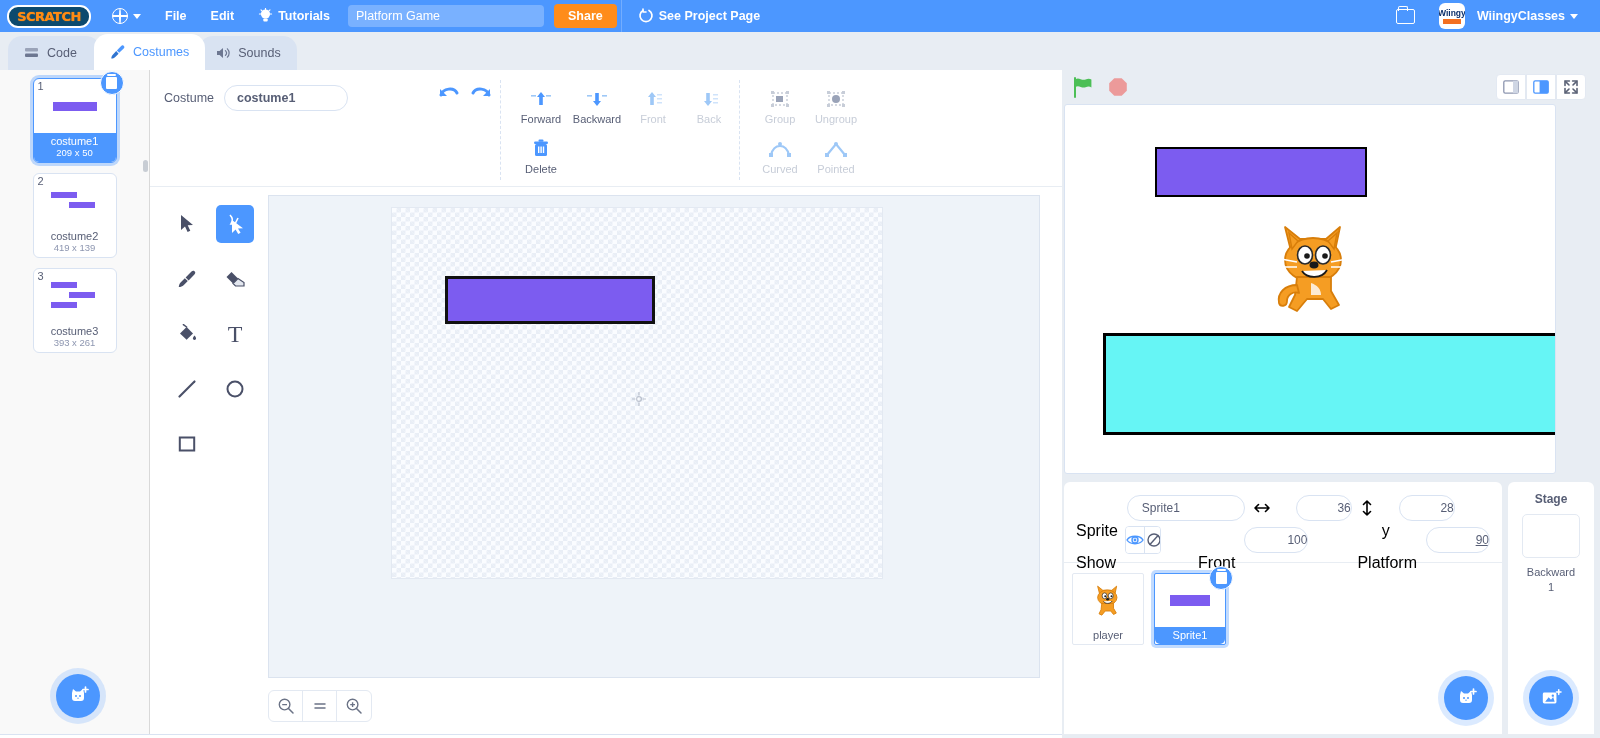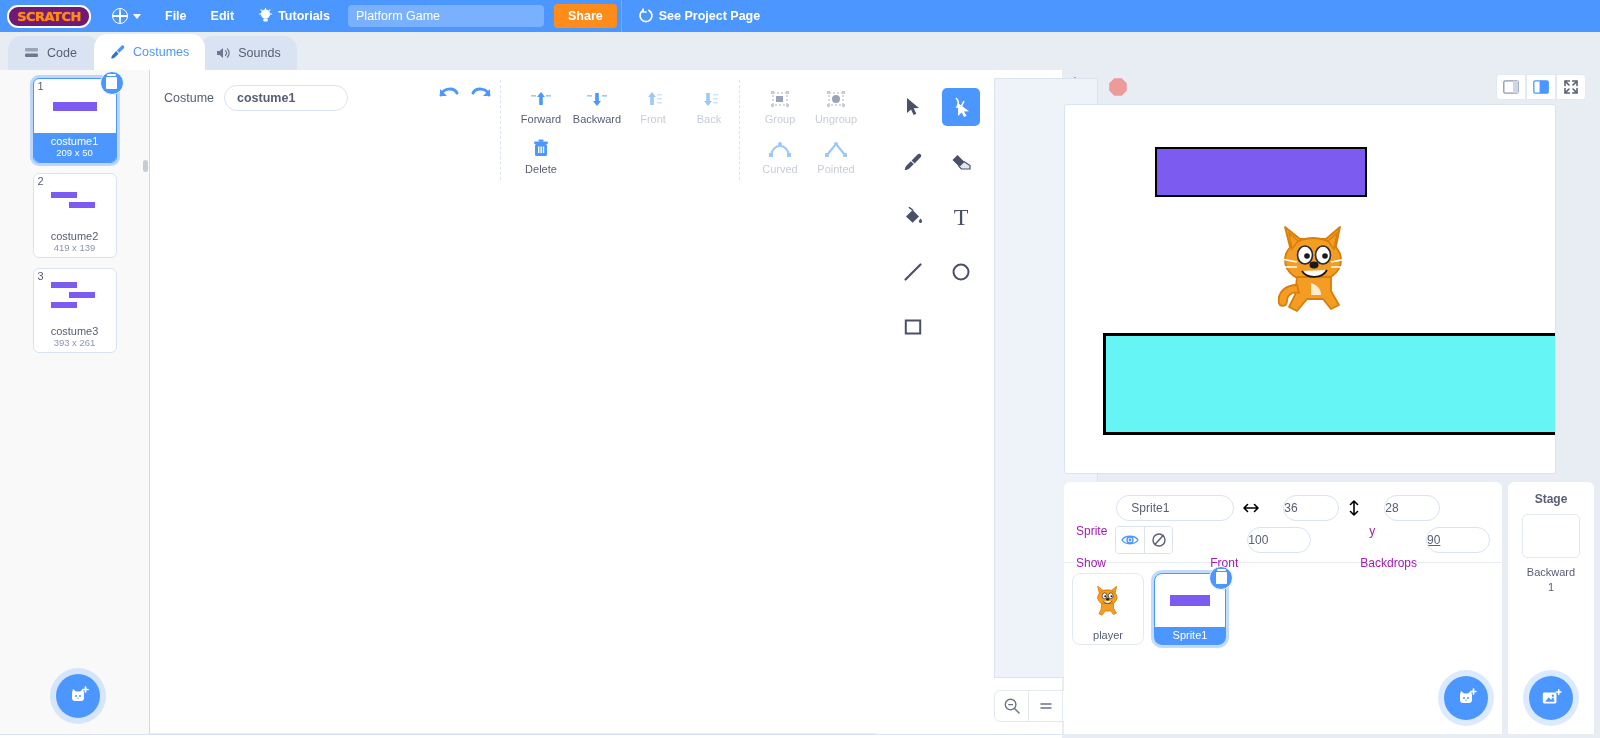--- a/index.html
+++ b/index.html
@@ -13,21 +13,21 @@
     height: 32px; background: #4c97ff; display: flex; align-items: center;
     padding: 0 10px; color: #fff; font-size: 12.5px; font-weight: bold;
     position: relative;
   }
   .mb-logo {
     width: 78px; height: 22px; margin-right: 12px;
     display:flex; align-items:center; justify-content:center;
   }
   .scratch-word {
     font-family: "DejaVu Sans", sans-serif; font-size: 13px; font-weight: bold;
-    color: #ff8b13; background: #701a75; border-radius: 11px;
+    color: #ff8b13; background: #0c4a6e; border-radius: 11px;
     padding: 2px 8px; letter-spacing: -0.5px;
     border: 2px solid #fff;
     text-shadow: 0 0 1px #ff8b13;
   }
   .mb-item {
     display: flex; align-items: center; gap: 5px;
     padding: 0 12px; height: 32px; cursor: pointer; white-space: nowrap;
   }
   .globe {
     width: 16px; height: 16px; border: 1.6px solid #fff; border-radius: 50%;
@@ -115,21 +115,21 @@
   }
   .trash-ic::before{content:'';position:absolute;top:-3px;left:1px;width:9px;height:2px;background:#fff;border-radius:1px;}
   .add-btn {
     position: absolute; left: 56px; bottom: 16px; width: 44px; height: 44px;
     border-radius: 50%; background: #4c97ff; color: #fff; cursor: pointer;
     display: flex; align-items: center; justify-content: center;
     box-shadow: 0 0 0 6px rgba(76,151,255,.2);
   }
   .list-scrollbar{position:absolute;right:1px;top:90px;width:5px;height:12px;background:#c8cdd4;border-radius:3px;}
   
-  #paint-main { flex: 1; display: flex; min-width: 0; }
+  #paint-main { flex: 1; display: flex; flex-direction: column; min-width: 0; }
   #paint-toolbar {
     padding: 10px 14px 6px 14px; border-bottom: 1px solid #e8edf3;
     display: flex; align-items: flex-start; gap: 0;
   }
   .tb-left { width: 270px; }
   .tb-row { display: flex; align-items: center; height: 36px; gap: 10px; }
   .tb-label { font-size: 12.5px; color: #575e75; }
   .tb-text-input {
     width: 124px; height: 26px; border: 1px solid #d9e3f2; border-radius: 13px;
     padding: 0 12px; font-size: 12.5px; color: #575e75; outline: none;
@@ -232,35 +232,35 @@
   }
   .cat-sprite { position: absolute; left: 202px; top: 110px; width: 96px; height: 110px; }
   
   #sprite-pane { display: flex; flex: 1; gap: 6px; padding: 8px 6px 0 2px; min-height:0; }
   #sprite-left {
     flex: 1; background: #fff; border-radius: 6px 6px 0 0; position: relative;
     display: flex; flex-direction: column; min-width:0;
   }
   #sprite-info { padding: 10px 12px 6px 12px; border-bottom: 1px solid #e8edf3; }
   .si-row { display: flex; align-items: center; gap: 9px; height: 32px; }
-  .si-label { font-size: 12px; color: #a21caf; margin-top: 45px; }
+  .si-label { font-size: 16px; color: #000000; margin-top: 45px; }
   .si-input {
-    height: 26px; border: 1px solid #d9e3f2; border-radius: 13px; text-align: left;
+    height: 26px; border: 1px solid #d9e3f2; border-radius: 13px; text-align: right;
     font-size: 12px; color: #575e75; outline: none; font-family: "Liberation Sans", sans-serif;
   }
   .si-name { width: 118px; text-align: left; padding: 0 14px; }
   .si-num { width: 56px; }
   .show-group { display: flex; border: 1px solid #d9e3f2; border-radius: 4px; overflow: hidden; }
   .show-btn { width: 34px; height: 26px; display: flex; align-items: center; justify-content: center;
     background: #fff; cursor: pointer; color:#575e75; }
   .show-btn.active { color: #4c97ff; }
   .show-btn + .show-btn { border-left: 1px solid #d9e3f2; }
   #sprite-grid { flex: 1; padding: 10px 8px; display: flex; gap: 10px; align-content: flex-start; flex-wrap: wrap; position: relative; }
   .sprite-card {
-    width: 72px; height: 72px; border-radius: 8px; border: 1px solid #e3e9f2;
+    width: 72px; height: 72px; border-radius: 2px; border: 1px solid #e3e9f2;
     background: #fff; position: relative; cursor: pointer;
     display: flex; flex-direction: column; align-items: center;
   }
   .sprite-card.selected { border-color: #4c97ff; box-shadow: 0 0 0 3px rgba(76,151,255,.35); }
   .sc-thumb { flex:1; display: flex; align-items: center; justify-content: center; width:100%; }
   .sc-name { font-size: 11px; color: #575e75; width: 100%; text-align: center; padding: 2px 0 3px 0; }
   .sprite-card.selected .sc-name { background: #4c97ff; color: #fff; border-radius: 0 0 5px 5px; }
   .sprite-add {
     position: absolute; right: 14px; bottom: 14px; width: 44px; height: 44px;
     border-radius: 50%; background: #4c97ff; color: #fff; cursor: pointer;
@@ -320,20 +320,33 @@
   </div>
   <input class="proj-title" value="Platform Game" placeholder="Project title" style="">
   <button class="share-btn">Share</button>
   <div class="mb-sep"></div>
   <div class="mb-item">
     <svg width="16" height="16" viewBox="0 0 16 16">
       <path d="M5 2.5 A6 6 0 1 0 11 2.5" stroke="#fff" stroke-width="1.7" fill="none" stroke-linecap="round"></path>
       <path d="M5 1v3h3" stroke="#fff" stroke-width="1.6" fill="none" stroke-linecap="round" stroke-linejoin="round"></path>
     </svg>
     <span>See Project Page</span>
+  </div>
+  <div style="margin-left:auto;display:flex;align-items:center;gap:0;">
+    <div class="mb-item">
+      <span class="folder-ic"></span>
+    </div>
+    <div class="mb-item">
+      <span class="wiingy-logo">
+        <span class="wl-top">Wiingy</span>
+        <span class="wl-bot"></span>
+      </span>
+      <span>WiingyClasses</span>
+      <span class="caret"></span>
+    </div>
   </div>
 </div>
 
 <div id="tabbar">
   <div class="tab">
     <svg class="tab-ic" viewBox="0 0 16 16">
       <rect x="1" y="3" width="13" height="3.6" rx="1" fill="#9aa3b8"></rect>
       <rect x="1" y="8.4" width="13" height="3.6" rx="1" fill="#6d7791"></rect>
     </svg>
     <span>Code</span>
@@ -740,21 +753,21 @@
               </div>
               <div class="show-btn">
                 <svg width="18" height="16" viewBox="0 0 18 16">
                   <ellipse cx="9" cy="8" rx="6" ry="6" fill="none" stroke="#575e75" stroke-width="1.4"></ellipse>
                   <path d="M4.5 13 L13.5 3" stroke="#575e75" stroke-width="1.4"></path>
                 </svg>
               </div>
             </div>
             <span class="si-label" style="margin-left:28px">Front</span>
             <input class="si-input" style="width: 64px;" value="100">
-            <span class="si-label" style="margin-left:40px">Backdrops</span>
+            <span class="si-label" style="margin-left:40px">Platform</span>
             <input class="si-input" style="width: 64px; text-decoration: underline;" value="90">
           </div>
         </div>
 
         <div id="sprite-grid">
           <div class="sprite-card">
             <div class="sc-thumb">
               <svg width="34" height="38" viewBox="0 0 96 110">
                 <g stroke="#d87e0a" stroke-width="2.5" stroke-linejoin="round">
                   <path d="M24 36 L18 12 L33 24 L59 24 L73 12 L68 36 Z" fill="#f59d23"></path>

